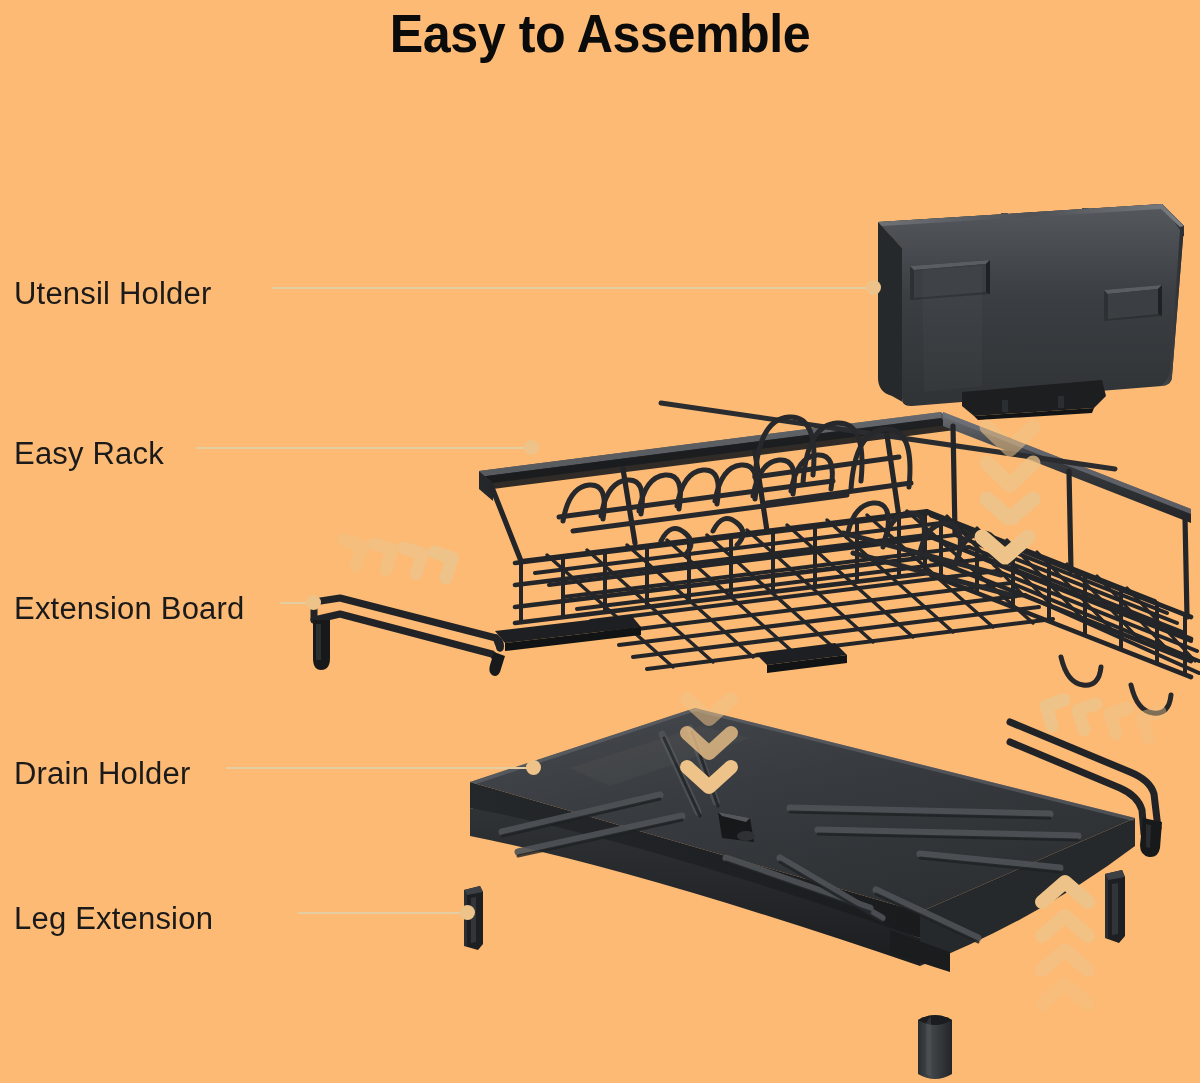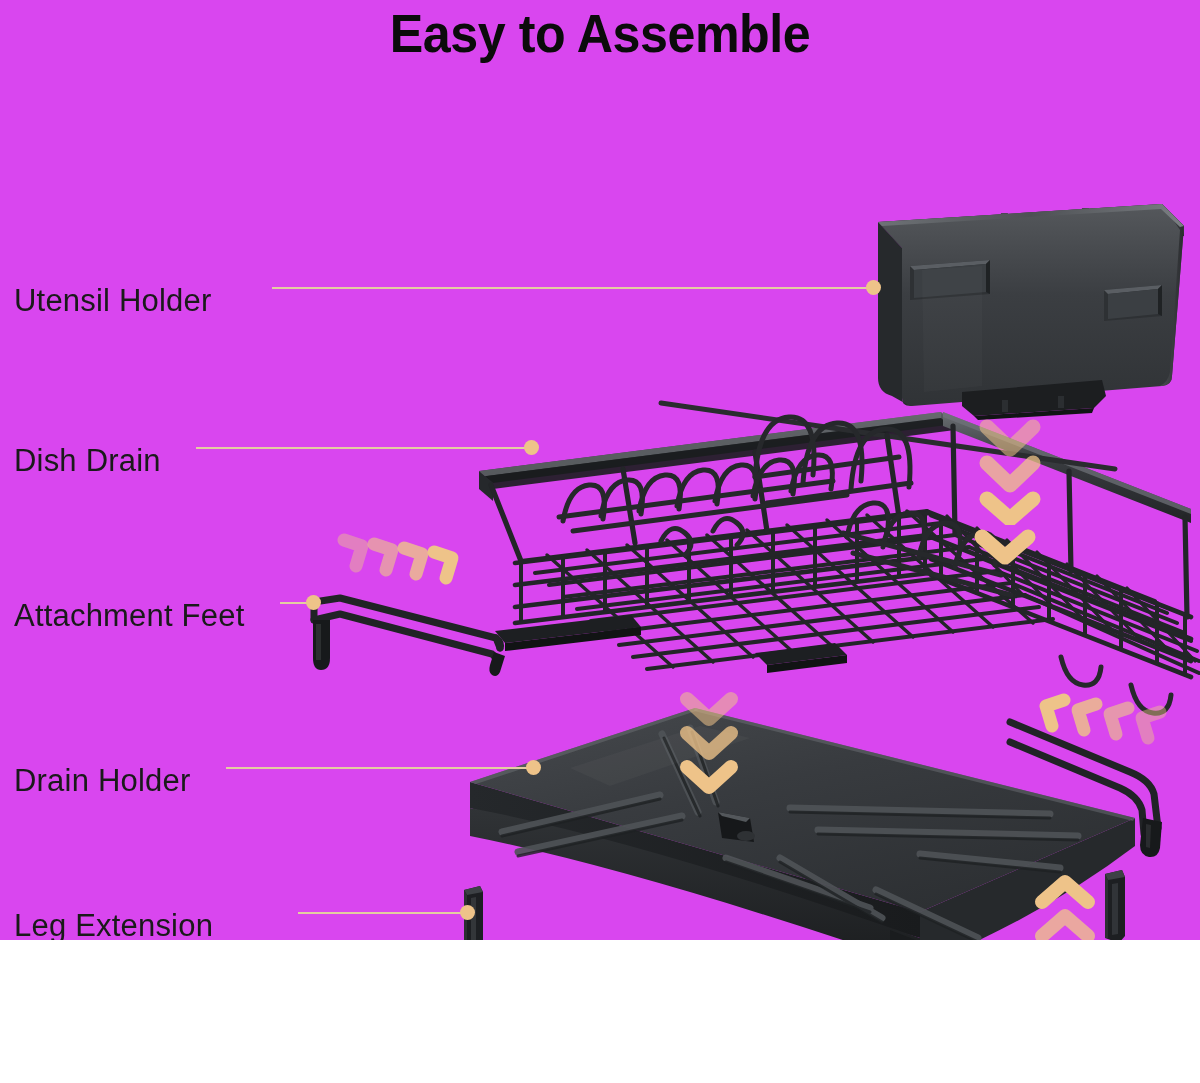--- a/index.html
+++ b/index.html
@@ -4,39 +4,39 @@
 <title>Easy to Assemble</title>
 <style>
   html,body{margin:0;padding:0;}
   body{
     width:1200px;height:1083px;
     background:#ffffff;
     font-family:"Liberation Sans","DejaVu Sans",sans-serif;
     overflow:hidden;
     position:relative;
   }
-  #stage{position:relative;width:1200px;height:940px;overflow:hidden;background:#d946ef;}
+  #stage{position:relative;width:1200px;height:1083px;overflow:hidden;background:#fdba74;}
 
   
   #title{
     position:absolute;left:0;top:2px;width:1200px;
     text-align:center;
     font-size:54px;
     font-weight:700;
     letter-spacing:-0.5px;
     color:#0b0b0b;
     font-family:"Liberation Sans","DejaVu Sans",sans-serif;
     transform:scaleX(0.93);
     transform-origin:50% 0;
   }
 
   
   .callout{position:absolute;white-space:nowrap;}
   .callout .ctext{
-    position:absolute;left:0;top:12px;
+    position:absolute;left:0;top:5px;
     font-size:31px;
     font-weight:400;
     color:#1a1a1a;
     letter-spacing:0.2px;
     line-height:38px;
     font-family:"Liberation Sans","DejaVu Sans",sans-serif;
   }
   .leader{position:absolute;height:2px;background:#e4cda1;}
   .ldot{position:absolute;width:15px;height:15px;border-radius:50%;background:#eec389;}
 
@@ -498,27 +498,27 @@
     </svg>
   </div>
 
   <div class="callout" style="left:14px;top:270px;">
     <span class="ctext">Utensil Holder</span>
   </div>
   <div class="leader" style="left:272px;top:287px;width:600px;"></div>
   <div class="ldot" style="left:866px;top:280px;"></div>
 
   <div class="callout" style="left:14px;top:430px;">
-    <span class="ctext">Dish Drain</span>
+    <span class="ctext">Easy Rack</span>
   </div>
   <div class="leader" style="left:196px;top:447px;width:334px;"></div>
   <div class="ldot" style="left:524px;top:440px;"></div>
 
   <div class="callout" style="left:14px;top:585px;">
-    <span class="ctext">Attachment Feet</span>
+    <span class="ctext">Extension Board</span>
   </div>
   <div class="leader" style="left:280px;top:602px;width:32px;"></div>
   <div class="ldot" style="left:306px;top:595px;"></div>
 
   <div class="callout" style="left:14px;top:750px;">
     <span class="ctext">Drain Holder</span>
   </div>
   <div class="leader" style="left:226px;top:767px;width:306px;"></div>
   <div class="ldot" style="left:526px;top:760px;"></div>
 

